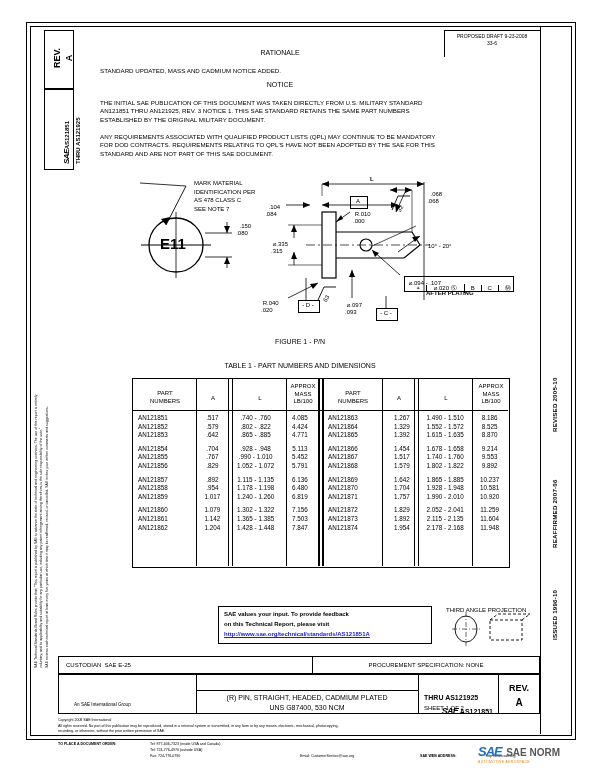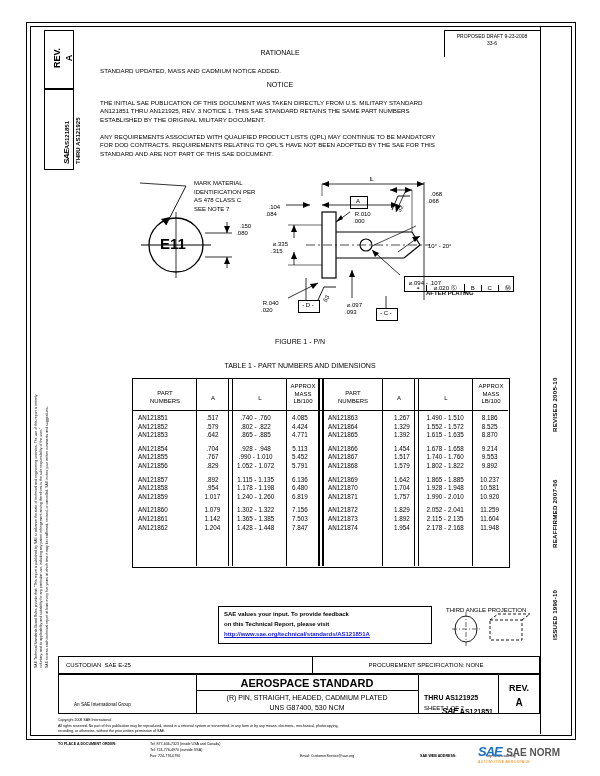--- a/index.html
+++ b/index.html
@@ -482,21 +482,20 @@
   <div class="t f6 ctr" style="left:312px;top:662px;width:228px;">PROCUREMENT SPECIFICATION: NONE</div>
 
   <div class="blk" style="left:58px;top:674px;width:482px;height:40px;"></div>
   <div class="ln vl" style="left:196px;top:674px;height:40px;"></div>
   <div class="ln vl" style="left:418px;top:674px;height:40px;"></div>
   <div class="ln vl" style="left:498px;top:674px;height:40px;"></div>
   <div class="ln hl" style="left:196px;top:690px;width:222px;"></div>
 
   <div class="t" style="left:74px;top:702px;font-size:4.6px;">An SAE International Group</div>
 
-  <div class="t ctr b" style="left:196px;top:677px;width:222px;font-size:11px;">AEROSPACE STANDARD</div>
   <div class="t ctr f7" style="left:196px;top:694px;width:222px;">(R) PIN, STRAIGHT, HEADED, CADMIUM PLATED</div>
   <div class="t ctr f7" style="left:196px;top:704px;width:222px;">UNS G87400, 530 NCM</div>
 
   <div class="t" style="left:424px;top:682px;">
     <span class="b" style="font-size:9px;font-style:italic;letter-spacing:-0.8px;">SAE</span><span class="b f7">&nbsp;</span><span class="b f7">AS121851</span>
   </div>
   <div class="t b f7" style="left:424px;top:694px;">THRU AS121925</div>
   <div class="t f6" style="left:424px;top:705px;">SHEET 1 OF 2</div>
 
   <div class="t ctr b f9" style="left:498px;top:683px;width:42px;">REV.</div>

